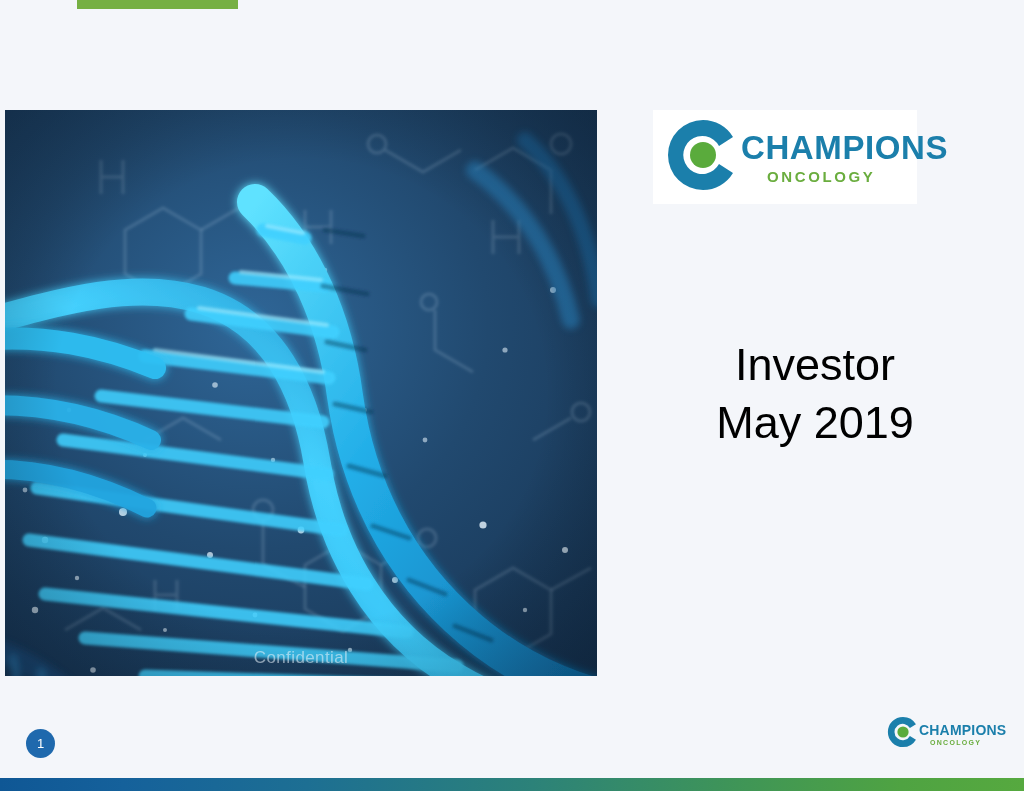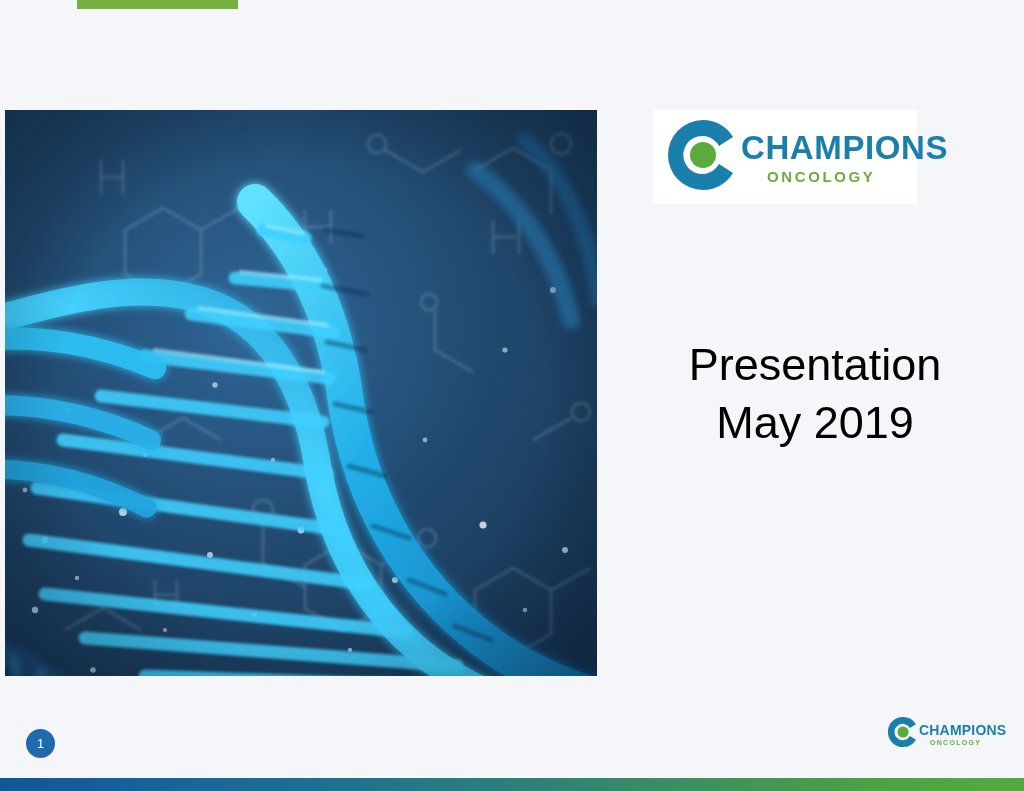--- a/index.html
+++ b/index.html
@@ -354,39 +354,40 @@
       </g>
 
       <rect x="0" y="0" width="592" height="566" fill="#0a2murky" opacity="0"></rect>
       <radialGradient id="vig" cx="50%" cy="50%" r="75%">
         <stop offset="55%" stop-color="#000000" stop-opacity="0"></stop>
         <stop offset="100%" stop-color="#07182b" stop-opacity="0.45"></stop>
       </radialGradient>
       <rect x="0" y="0" width="592" height="566" fill="url(#vig)"></rect>
     </svg>
 
+    <div class="hero-watermark">Confidential</div>
   </div>
 
   <div class="logo-panel">
     <div class="logo-lockup">
       <span class="logo-mark">
         <svg width="88" height="82" viewBox="0 0 88 82">
           <path d="M44 6 A35 35 0 1 0 44 76 A35 35 0 0 0 74 59 L60 50 A19 19 0 1 1 60 32 L74 23 A35 35 0 0 0 44 6 Z" fill="#1b7fab"></path>
           <circle cx="44" cy="41" r="13" fill="#5aab3c"></circle>
         </svg>
       </span>
       <span class="logo-wordmark">
         <span class="logo-champions">CHAMPIONS</span>
         <span class="logo-oncology">ONCOLOGY</span>
       </span>
     </div>
   </div>
 
   <div class="title-block">
-    <span class="title-line">Presentation</span>
+    <span class="title-line">Investor</span>
     <span class="title-line">May 2019</span>
   </div>
 
   <div class="page-number">1</div>
 
   <div class="footer-logo">
     <span class="logo-mark">
       <svg width="38" height="36" viewBox="0 0 88 82">
         <path d="M44 6 A35 35 0 1 0 44 76 A35 35 0 0 0 74 59 L60 50 A19 19 0 1 1 60 32 L74 23 A35 35 0 0 0 44 6 Z" fill="#1b7fab"></path>
         <circle cx="44" cy="41" r="13" fill="#5aab3c"></circle>

